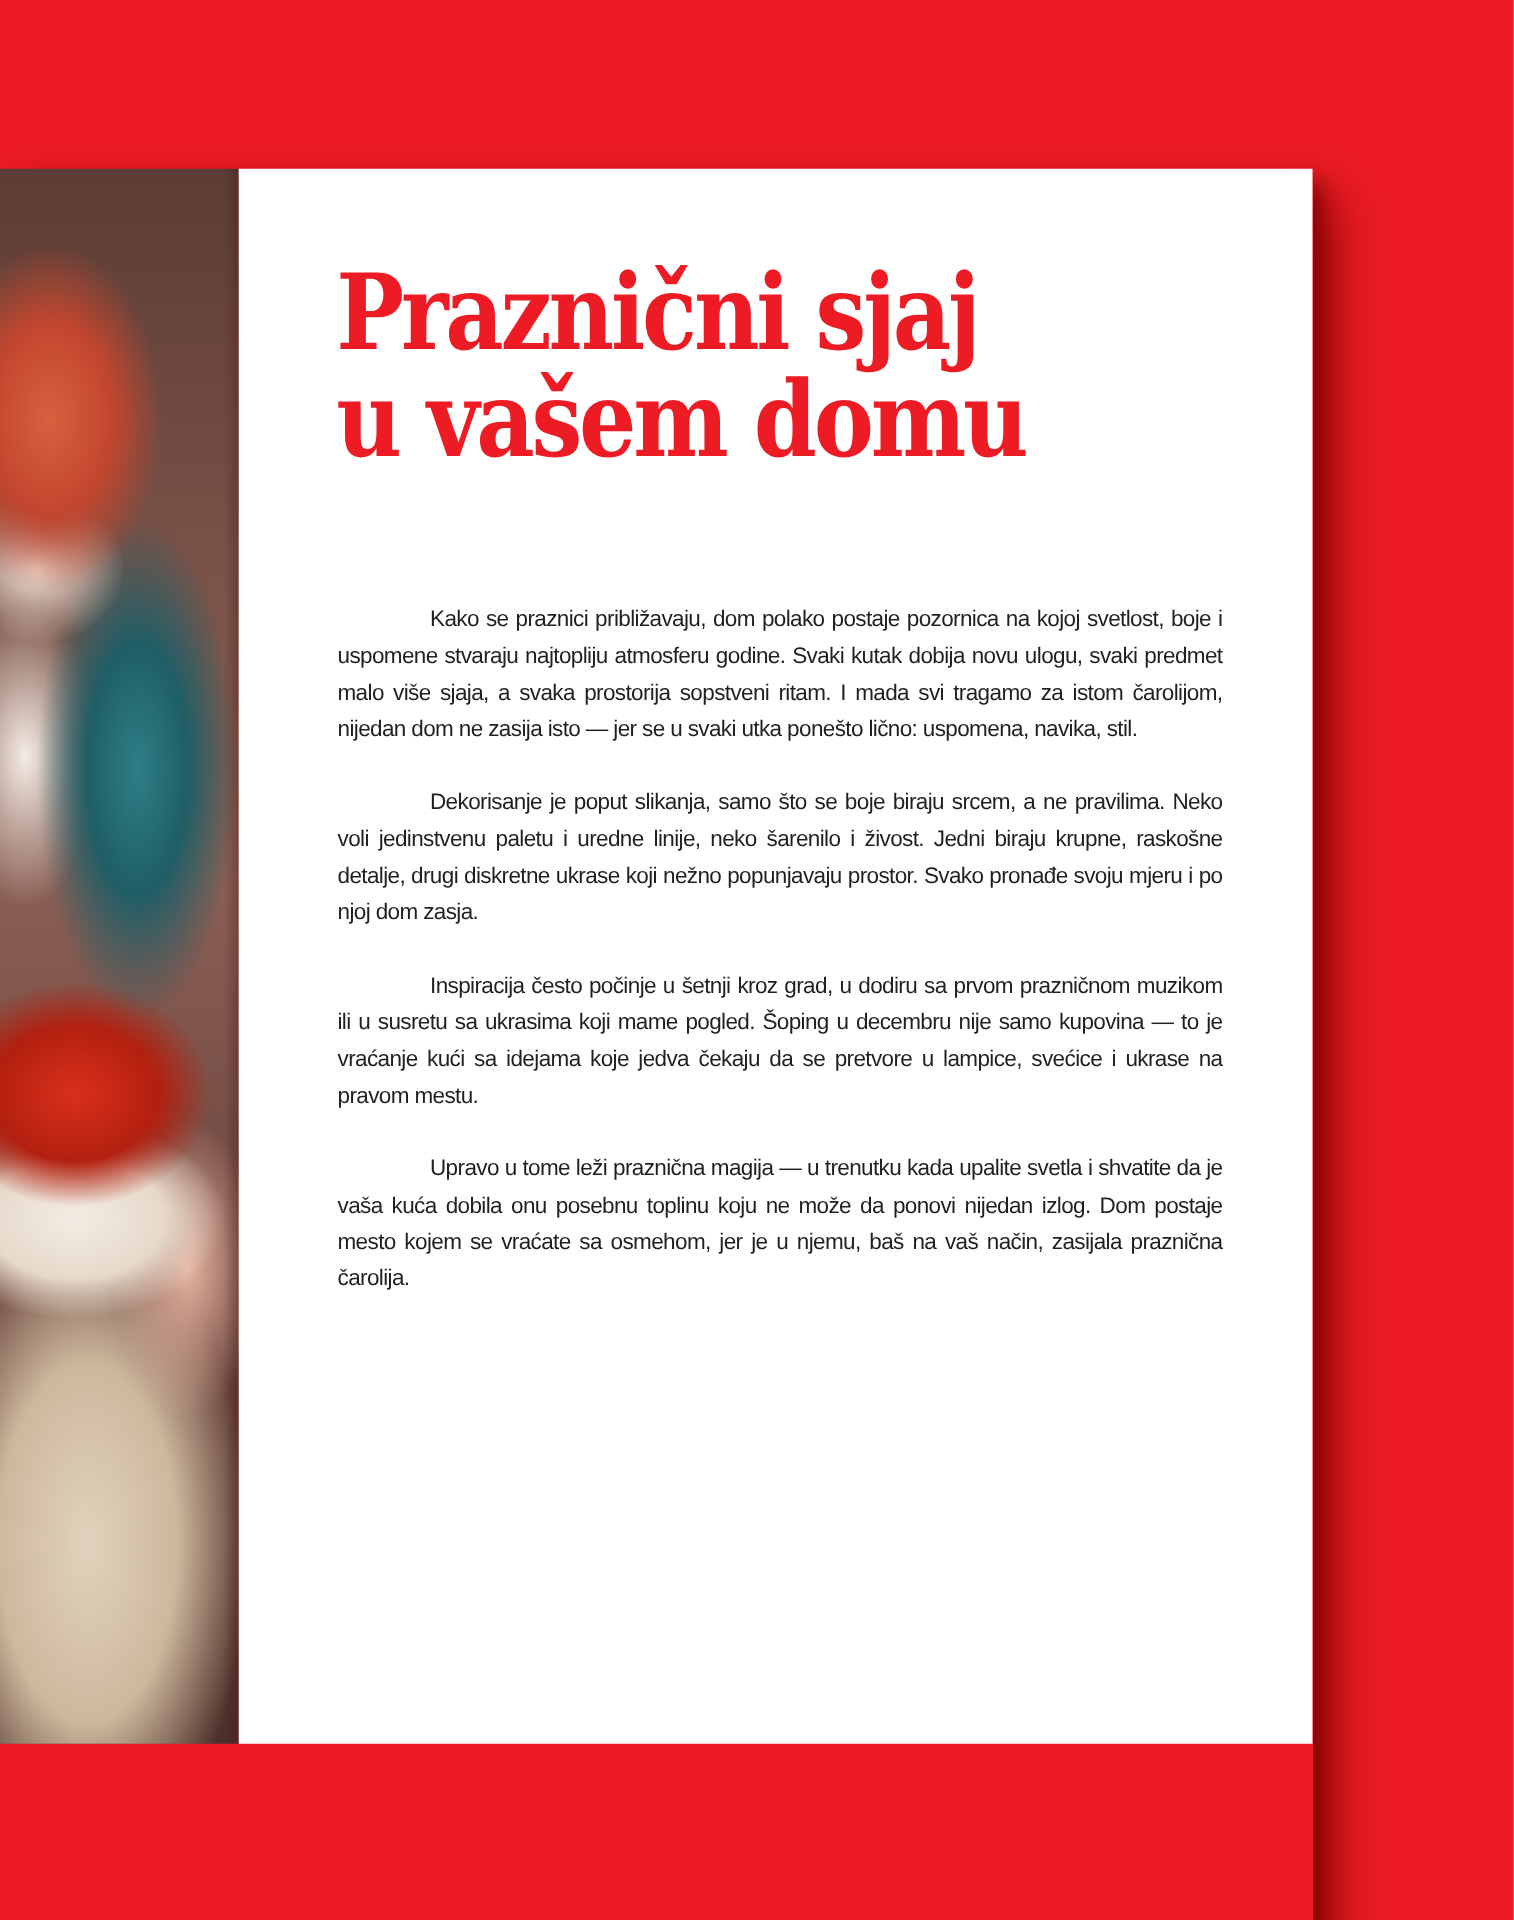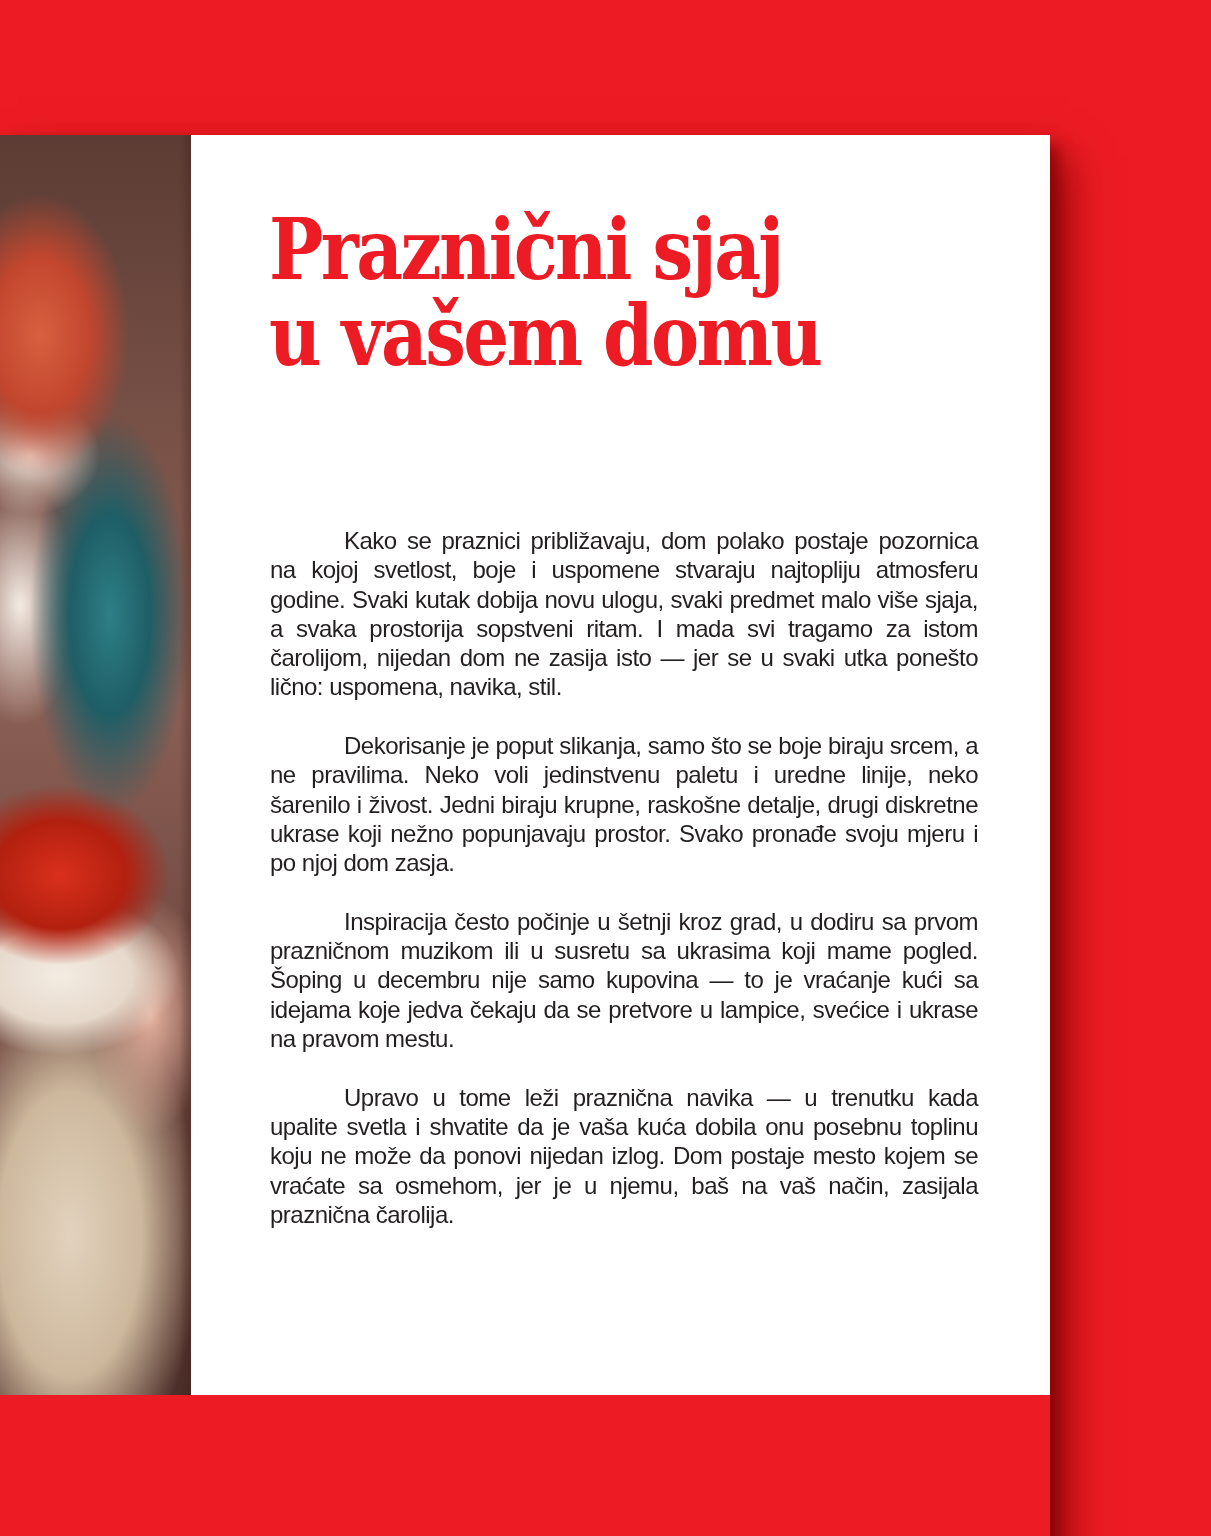--- a/index.html
+++ b/index.html
@@ -40,21 +40,21 @@
       font-family: "DejaVu Serif", "Liberation Serif", serif;
       font-weight: 900; color: #ED1C24;
       font-size: 84px; line-height: 86px; letter-spacing: -3px;
       transform: scaleX(0.86); transform-origin: left top;
     }
     .title span { display: block; white-space: nowrap; }
     .body {
       position: absolute; left: 79px; top: 346px; width: 708px;
       color: #231f20;
       font-family: "Liberation Sans", sans-serif;
-      font-size: 24px; line-height: 29.3px; margin-top: 45px;
+      font-size: 18px; line-height: 29.3px;
     }
     .body p {
       margin: 0 0 29.3px 0; text-align: justify; text-indent: 74px;
       letter-spacing: -0.5px;
     }
   </style>
 </head>
 <body>
 
 <div class="page">
@@ -63,16 +63,16 @@
   </div>
   <div class="card">
     <h1 class="title">
       <span>Praznični sjaj</span>
       <span>u vašem domu</span>
     </h1>
     <div class="body">
       <p>Kako se praznici približavaju, dom polako postaje pozornica na kojoj svetlost, boje i uspomene stvaraju najtopliju atmosferu godine. Svaki kutak dobija novu ulogu, svaki predmet malo više sjaja, a svaka prostorija sopstveni ritam. I mada svi tragamo za istom čarolijom, nijedan dom ne zasija isto — jer se u svaki utka ponešto lično: uspomena, navika, stil.</p>
       <p>Dekorisanje je poput slikanja, samo što se boje biraju srcem, a ne pravilima. Neko voli jedinstvenu paletu i uredne linije, neko šarenilo i živost. Jedni biraju krupne, raskošne detalje, drugi diskretne ukrase koji nežno popunjavaju prostor. Svako pronađe svoju mjeru i po njoj dom zasja.</p>
       <p>Inspiracija često počinje u šetnji kroz grad, u dodiru sa prvom prazničnom muzikom ili u susretu sa ukrasima koji mame pogled. Šoping u decembru nije samo kupovina — to je vraćanje kući sa idejama koje jedva čekaju da se pretvore u lampice, svećice i ukrase na pravom mestu.</p>
-      <p>Upravo u tome leži praznična navika — u trenutku kada upalite svetla i shvatite da je vaša kuća dobila onu posebnu toplinu koju ne može da ponovi nijedan izlog. Dom postaje mesto kojem se vraćate sa osmehom, jer je u njemu, baš na vaš način, zasijala praznična čarolija.</p>
+      <p>Upravo u tome leži praznična magija — u trenutku kada upalite svetla i shvatite da je vaša kuća dobila onu posebnu toplinu koju ne može da ponovi nijedan izlog. Dom postaje mesto kojem se vraćate sa osmehom, jer je u njemu, baš na vaš način, zasijala praznična čarolija.</p>
     </div>
   </div>
 </div>
 
 </body></html>

